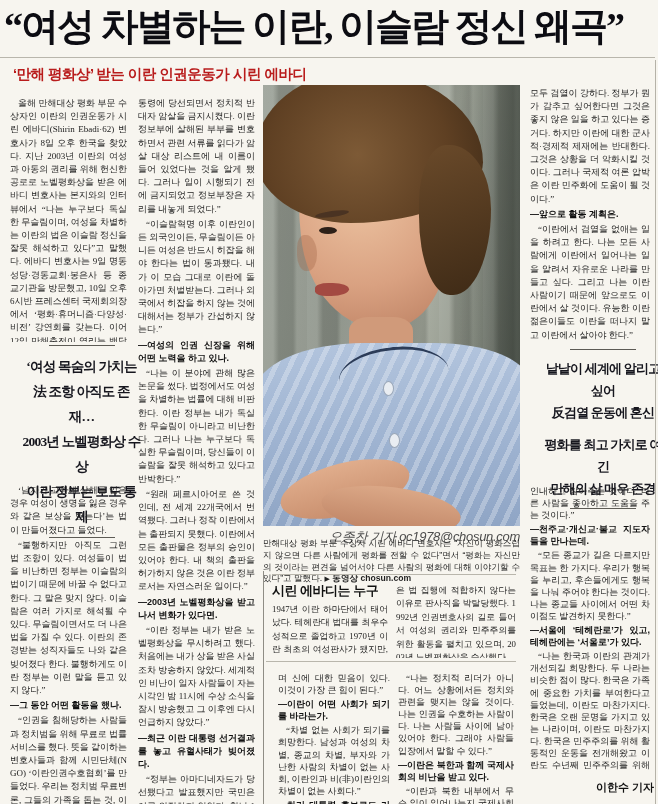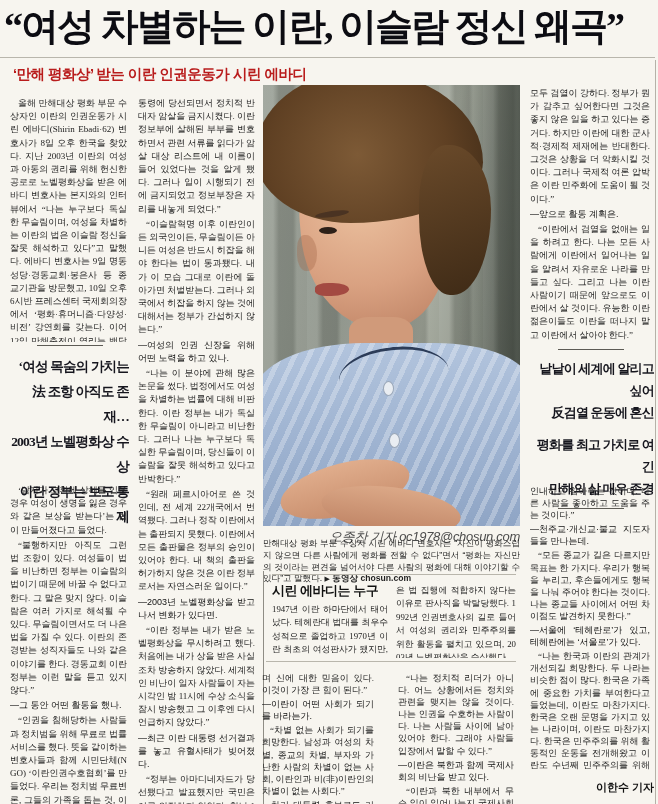--- a/index.html
+++ b/index.html
@@ -23,35 +23,35 @@
     font-weight:700;font-size:14.5px;color:#b91c1c;letter-spacing:-0.5px;
   }
   .col{
     overflow:hidden;text-align:justify;
     font-size:9px;line-height:13.2px;color:#222;
     word-break:break-all;
   }
   .col p{margin:2px;}
   .col p.q{
     font-family:"Liberation Sans","DejaVu Sans",sans-serif;
-    font-weight:400;color:#111;
+    font-weight:700;color:#111;
   }
   .col p.a.ind{text-indent:8px;}
   .dense{line-height:12.1px;}
   #col1-top{left:8px;top:95px;width:121px;height:247px;}
   #col1-bottom{left:8px;top:482px;width:121px;height:322px;}
   #col2{left:136px;top:95px;width:121px;height:709px;}
-  #col3b{left:260px;top:670px;width:116px;height:134px;}
+  #col3b{left:276px;top:670px;width:116px;height:134px;}
   #col4b{left:396px;top:670px;width:120px;height:134px;}
   #col5-top{left:528px;top:85px;width:124px;height:258px;}
   #col5-bottom{left:528px;top:483px;width:124px;height:290px;}
   .quotebox{
-    text-align:right;
+    text-align:center;
     font-family:"Liberation Serif","DejaVu Serif",serif;
-    font-weight:700;color:#16161e;
+    font-weight:700;color:#16161e;margin-left:12px;
   }
   #quote1{left:10px;top:341px;width:119px;height:140px;font-size:13.5px;line-height:25px;letter-spacing:-0.8px;}
   #quote2{left:528px;top:345px;width:126px;height:136px;font-size:13px;line-height:22px;letter-spacing:-0.8px;}
   .quotebox p{margin:0;}
   .qrule{width:66px;height:1px;background:#5d5b55;margin:4px auto 8px auto;}
   .qrule.bottom{margin:8px auto 0 auto;}
   #quote2 .gap{height:10px;}
   
   #photo{
     left:263px;top:85px;width:257px;height:441px;overflow:hidden;
@@ -147,21 +147,21 @@
       <p>‘여성 목숨의 가치는</p>
       <p>法 조항 아직도 존재…</p>
       <p>2003년 노벨평화상 수상</p>
       <p>이란 정부는 보도 통제</p>
     </div>
   <div class="qrule bottom"></div>
 </div>
 
 <div class="abs col" id="col1-bottom">
     <p class="a ind">‘남자가 고환에 상해를 입은 경우 여성이 생명을 잃은 경우와 같은 보상을 받는다’는 법이 만들어졌다고 들었다.</p>
-    <p class="a ind">“불행하지만 아직도 그런 법 조항이 있다. 여성들이 법을 비난하면 정부는 이슬람의 법이기 때문에 바꿀 수 없다고 한다. 그 말은 맞지 않다. 이슬람은 여러 가지로 해석될 수 있다. 무슬림이면서도 더 나은 법을 가질 수 있다. 이란의 존경받는 성직자들도 나와 같은 이야기를 한다. 경동교회 이란 정부는 이런 말을 듣고 있지 않다.”</p>
+    <p class="a ind">“불행하지만 아직도 그런 법 조항이 있다. 여성들이 법을 비난하면 정부는 이슬람의 법이기 때문에 바꿀 수 없다고 한다. 그 말은 맞지 않다. 이슬람은 여러 가지로 해석될 수 있다. 무슬림이면서도 더 나은 법을 가질 수 있다. 이란의 존경받는 성직자들도 나와 같은 빚어졌다 한다. 불행하게도 이란 정부는 이런 말을 듣고 있지 않다.”</p>
     <p class="q">―그 동안 어떤 활동을 했나.</p>
     <p class="a ind">“인권을 침해당하는 사람들과 정치범을 위해 무료로 법률 서비스를 했다. 뜻을 같이하는 변호사들과 함께 시민단체(NGO) ‘이란인권수호협회’를 만들었다. 우리는 정치범 무료변론, 그들의 가족을 돕는 것, 이란의 인권 상황을 출판하는 일 등을 한다. 변호사 20명이 자원봉사로 일하는데 그 중 2명이 감옥에 가 있다. 나도 과거 한 대학생을 변호하다가 감옥에 간 일이 있다.”</p>
   </div>
 <div class="abs col" id="col2">
     <p class="a">통령에 당선되면서 정치적 반대자 암살을 금지시켰다. 이란 정보부에 살해된 부부를 변호하면서 관련 서류를 읽다가 암살 대상 리스트에 내 이름이 들어 있었다는 것을 알게 됐다. 그러나 일이 시행되기 전에 금지되었고 정보부장은 자리를 내놓게 되었다.”</p>
     <p class="a ind">“이슬람혁명 이후 이란인이든 외국인이든, 무슬림이든 아니든 여성은 반드시 히잡을 해야 한다는 법이 통과됐다. 내가 이 모습 그대로 이란에 돌아가면 처벌받는다. 그러나 외국에서 히잡을 하지 않는 것에 대해서는 정부가 간섭하지 않는다.”</p>
     <p class="q">―여성의 인권 신장을 위해 어떤 노력을 하고 있나.</p>
     <p class="a ind">“나는 이 분야에 관해 많은 논문을 썼다. 법정에서도 여성을 차별하는 법률에 대해 비판한다. 이란 정부는 내가 독실한 무슬림이 아니라고 비난한다. 그러나 나는 누구보다 독실한 무슬림이며, 당신들이 이슬람을 잘못 해석하고 있다고 반박한다.”</p>
     <p class="a ind">“원래 페르시아어로 쓴 것인데, 전 세계 22개국에서 번역됐다. 그러나 정작 이란에서는 출판되지 못했다. 이란에서 모든 출판물은 정부의 승인이 있어야 한다. 내 책의 출판을 허가하지 않은 것은 이란 정부로서는 자연스러운 일이다.”</p>
     <p class="q">―2003년 노벨평화상을 받고 나서 변화가 있다면.</p>

